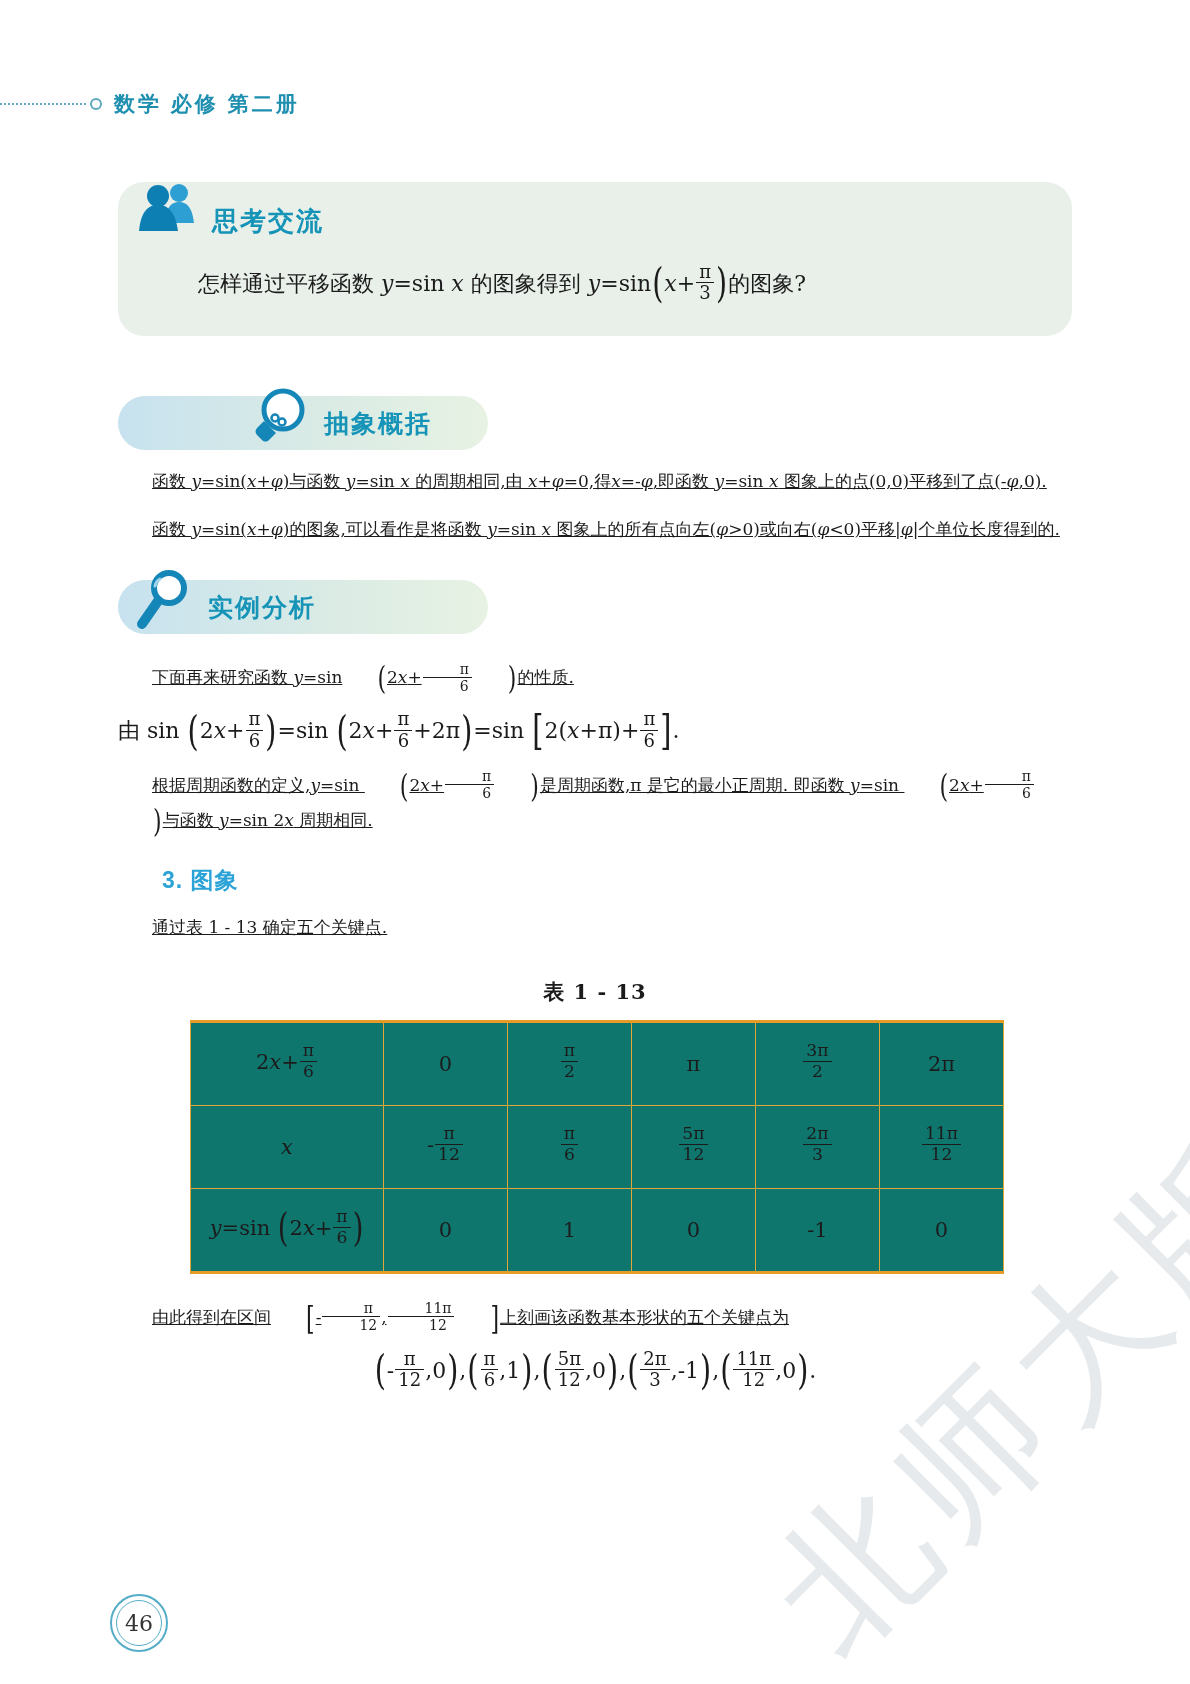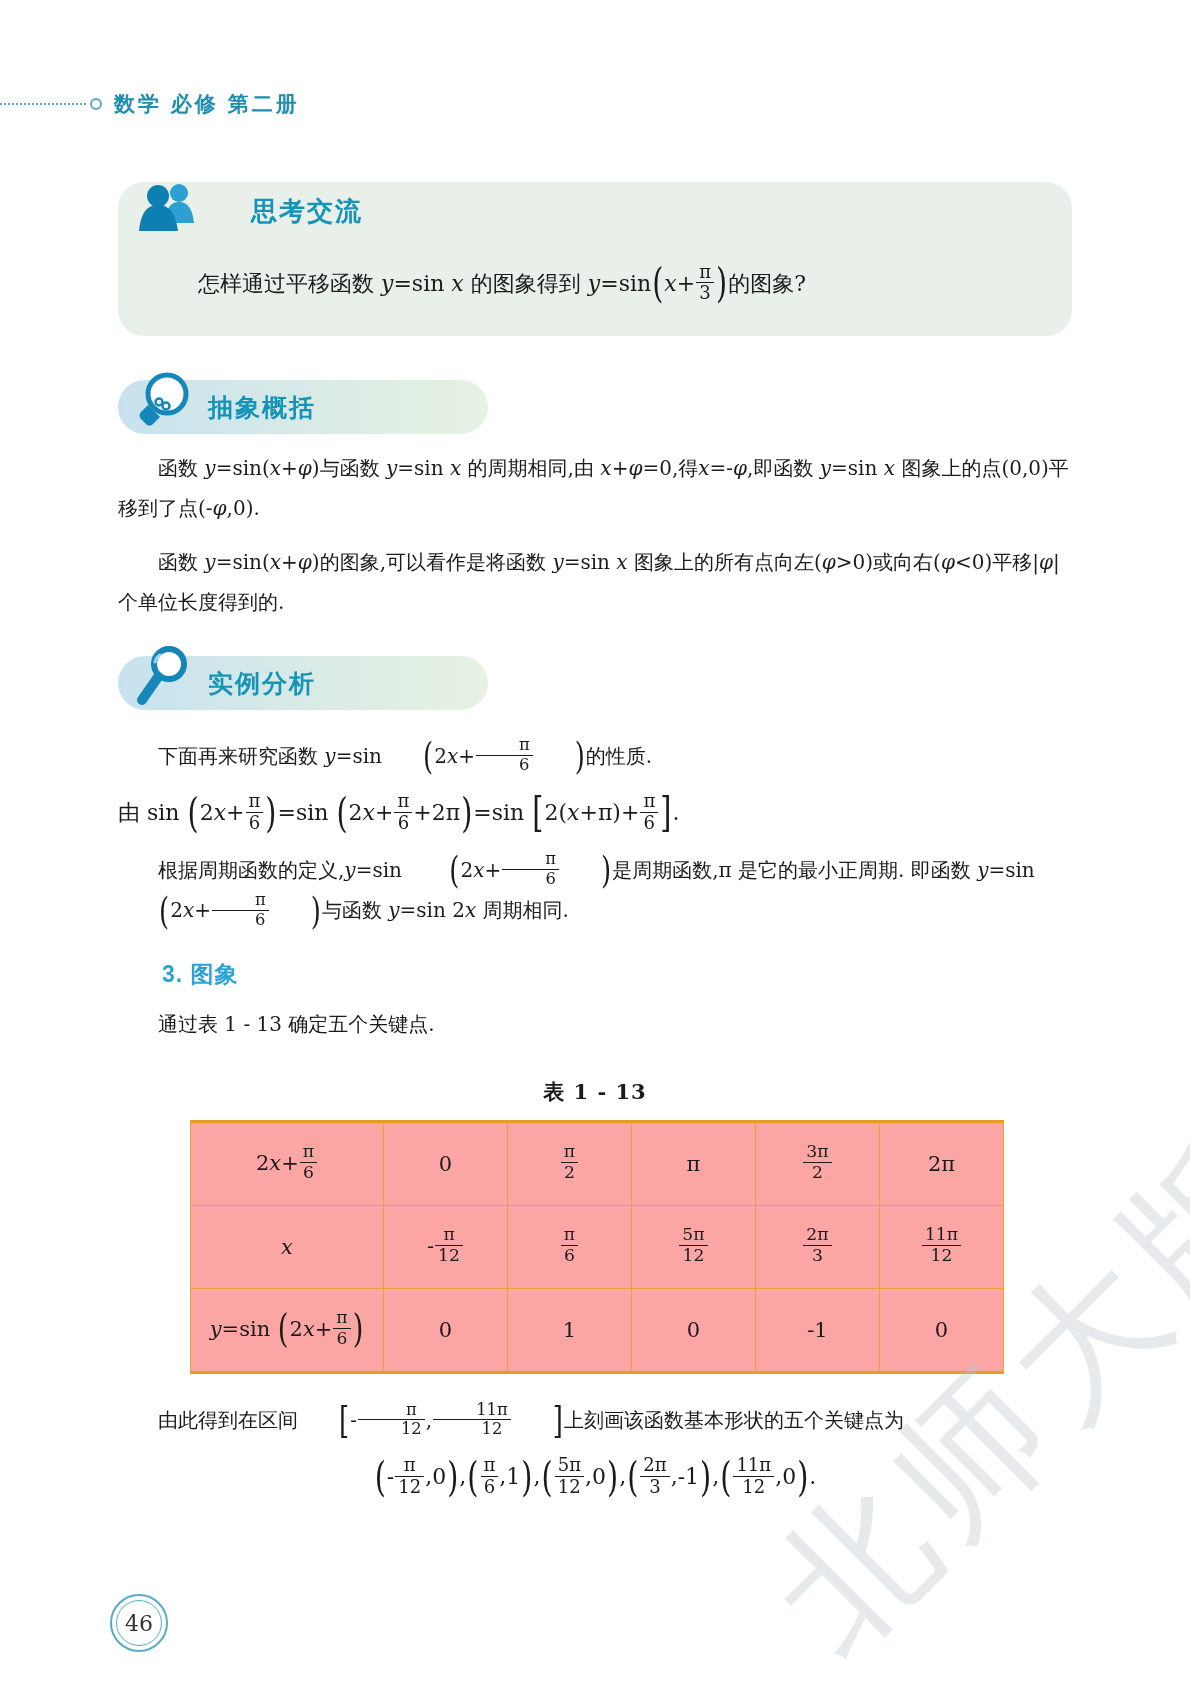--- a/index.html
+++ b/index.html
@@ -8,53 +8,53 @@
   
   .header{position:absolute;top:90px;left:0;display:flex;align-items:center;}
   .dotline{width:86px;border-top:2px dotted #5fa8c0;}
   .dotring{width:8px;height:8px;border:2px solid #5fa8c0;border-radius:50%;margin:0 12px 0 4px;}
   .header-title{font-family:"Liberation Sans",sans-serif;font-weight:bold;font-size:21px;
                 color:#1f8fb0;letter-spacing:3px;}
   
   .content{position:absolute;top:158px;left:118px;width:954px;}
   
   .think-box{background:#e9f0ea;border-radius:26px;padding:16px 40px 30px 18px;margin-top:24px;}
-  .box-head{display:flex;align-items:flex-start;position:relative;top:-4px;gap:39px;}
+  .box-head{display:flex;align-items:center;position:relative;top:-4px;}
   .box-head svg{position:relative;top:-12px;}
   .box-title{font-family:"Liberation Sans",sans-serif;font-weight:bold;font-size:26px;
              color:#1694b8;letter-spacing:2px;margin-left:10px;}
   .box-text{margin:10px 0 0 62px;font-size:22px;line-height:2;}
   
   .pill{display:flex;align-items:center;width:fit-content;min-width:300px;
         background:linear-gradient(90deg,#c7e2ef 0%,#daebe5 55%,#e7f2e3 100%);
         border-radius:30px;height:54px;padding:0 56px 0 14px;}
   .pill svg{position:relative;top:-7px;}
   .pill-label{font-family:"Liberation Sans",sans-serif;font-weight:bold;font-size:25px;
               color:#1694b8;letter-spacing:2px;margin-left:16px;}
-  .pill-abstract{margin-top:44px;}
+  .pill-abstract{margin-top:60px;justify-content:flex-end;}
   .pill-example{margin-top:34px;}
   
   p{margin:0;}
-  .para{font-size:20px;line-height:2;margin-top:14px;}
+  .para{font-size:17px;line-height:2;margin-top:14px;text-decoration:underline;}
   .indent{text-indent:2em;}
   .num-heading{font-family:"Liberation Sans",sans-serif;font-weight:600;font-size:23px;
                color:#2ba3d6;margin:28px 0 0 44px;letter-spacing:1px;}
   .formula{font-size:22px;line-height:1.7;margin-top:16px;}
   .center{text-align:center;}
   
   .frac{display:inline-flex;flex-direction:column;text-align:center;vertical-align:middle;
         font-size:0.82em;line-height:1.15;position:relative;top:-0.12em;margin:0 1px;}
   .fnum{border-bottom:1.5px solid #1b1b1b;padding:0 3px;}
   .fden{padding:0 3px;}
   .mv{font-family:"DejaVu Serif",serif;font-style:italic;}
   .bigp{display:inline-block;font-size:1.3em;transform:scaleY(1.45);transform-origin:center;
         vertical-align:-0.08em;font-weight:300;line-height:1;padding:0 1px;}
   
   .table-title{font-size:21px;font-weight:bold;text-align:center;margin-top:34px;letter-spacing:1px;}
-  .keytable{border-collapse:collapse;margin:14px 0 0 72px;background:#fca5a5;
+  .keytable{border-collapse:collapse;margin:14px 0 0 72px;background:#0f766e;
             border-top:3px solid #e79b28;border-bottom:3px solid #e79b28;}
   .keytable td{border:1px solid #e0a637;height:80px;text-align:center;vertical-align:middle;
                font-size:21px;}
   .keytable td.rowlabel{width:190px;}
   .keytable td.val{width:121px;}
   
   .page-num{position:absolute;left:110px;top:1594px;width:54px;height:54px;border:2px solid #55adc8;
             border-radius:50%;display:flex;align-items:center;justify-content:center;text-align:center;}
   .page-num-inner{width:44px;height:44px;border:1.5px solid #55adc8;border-radius:50%;
             display:flex;align-items:center;justify-content:center;font-size:22px;color:#333;}

